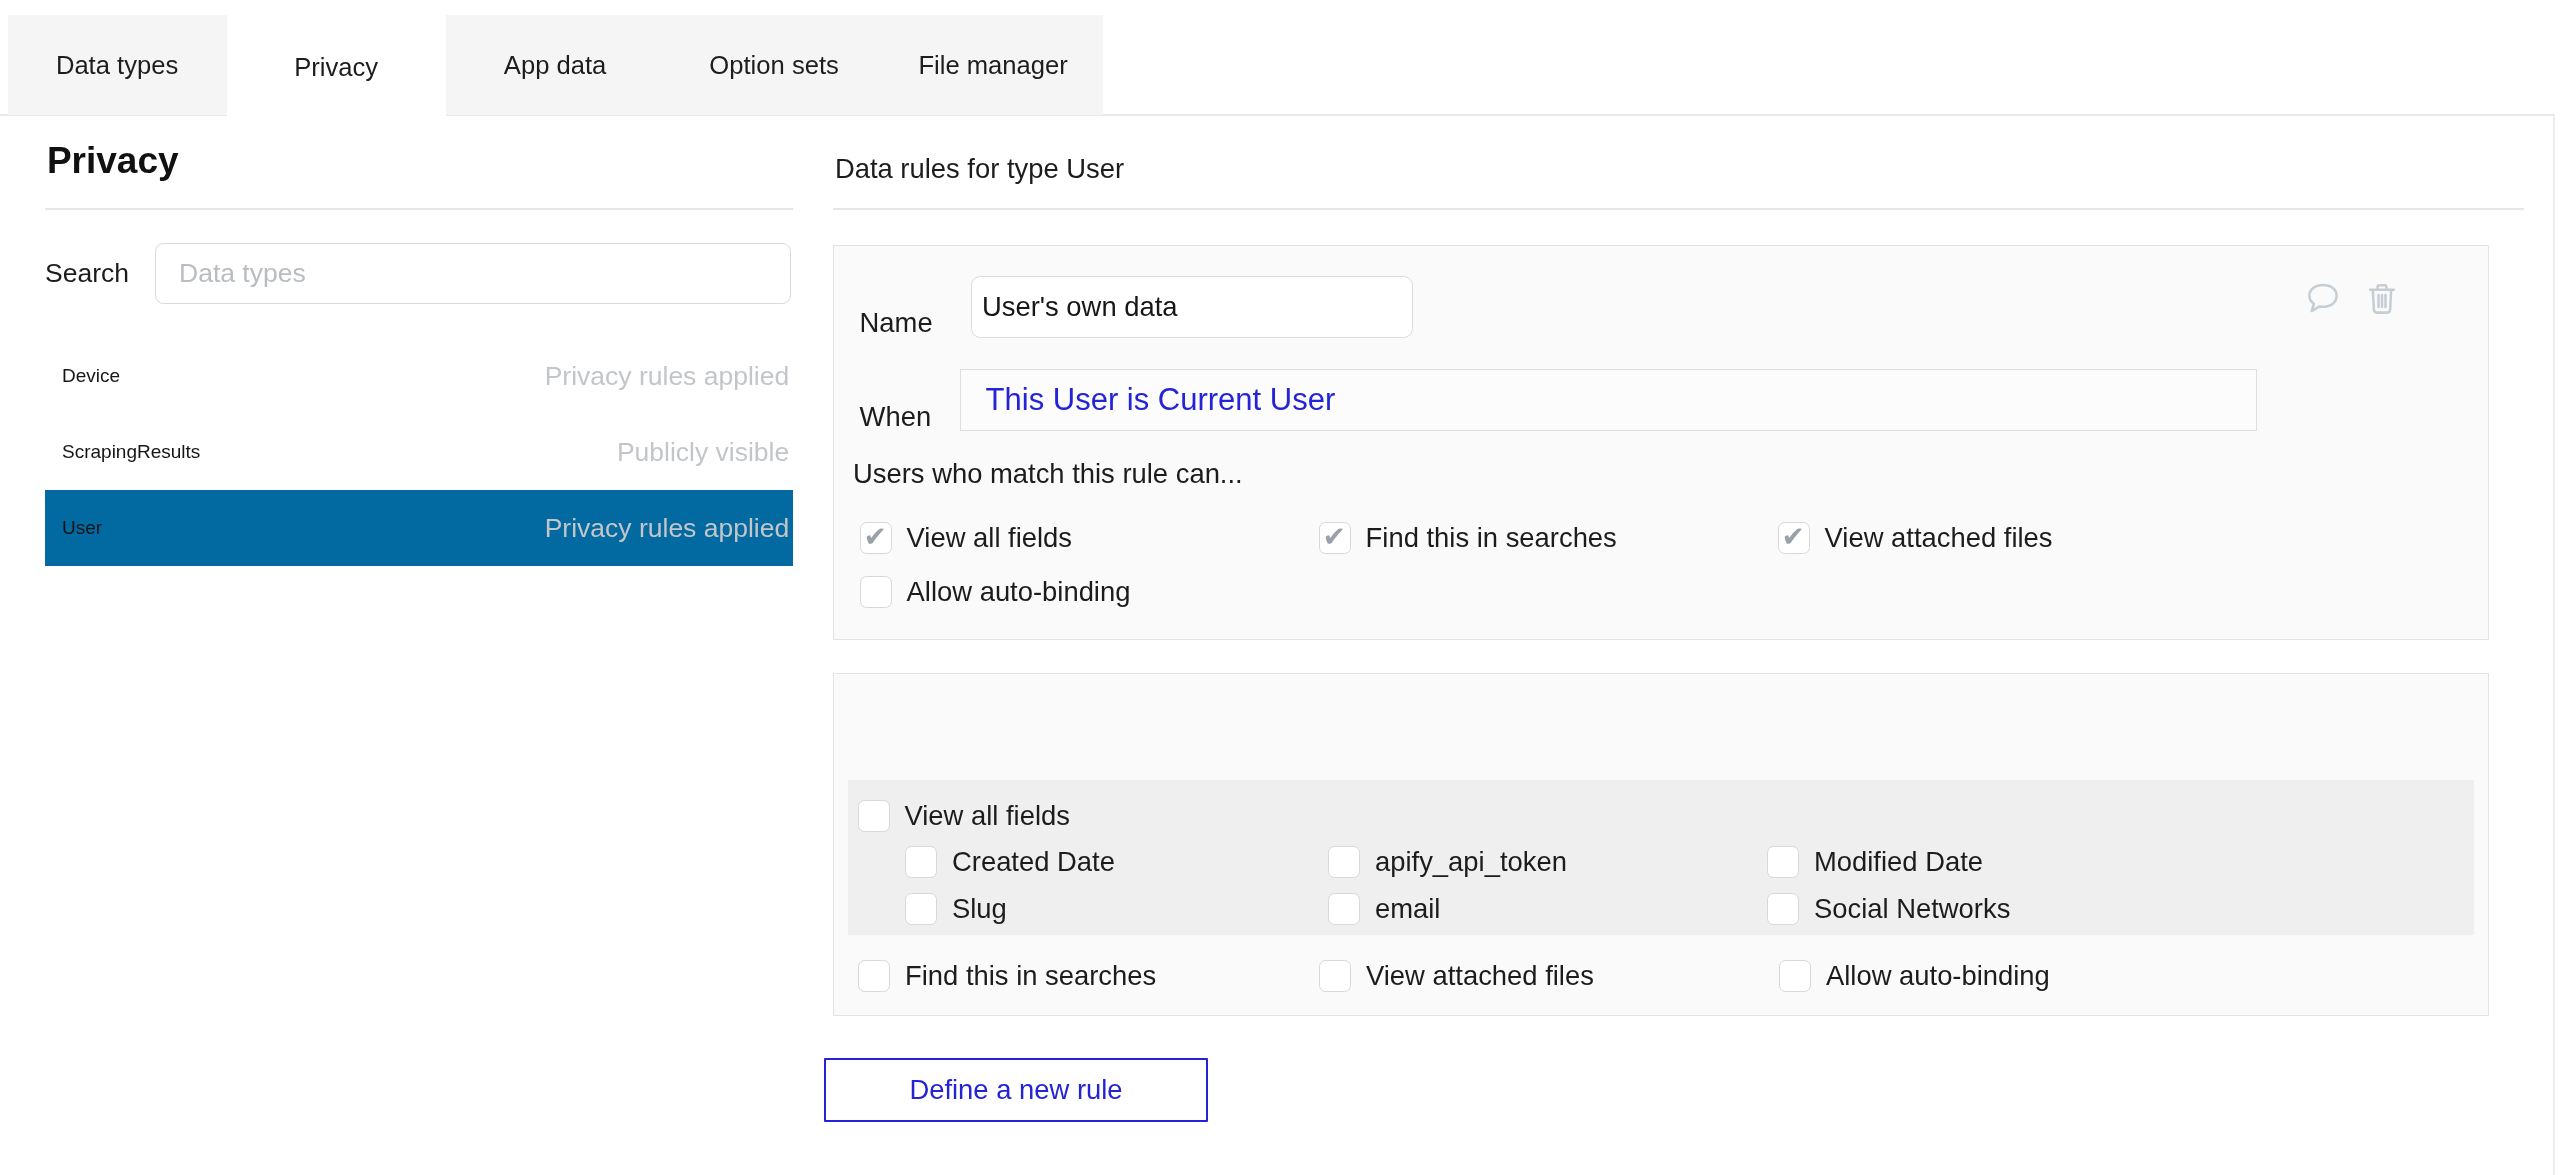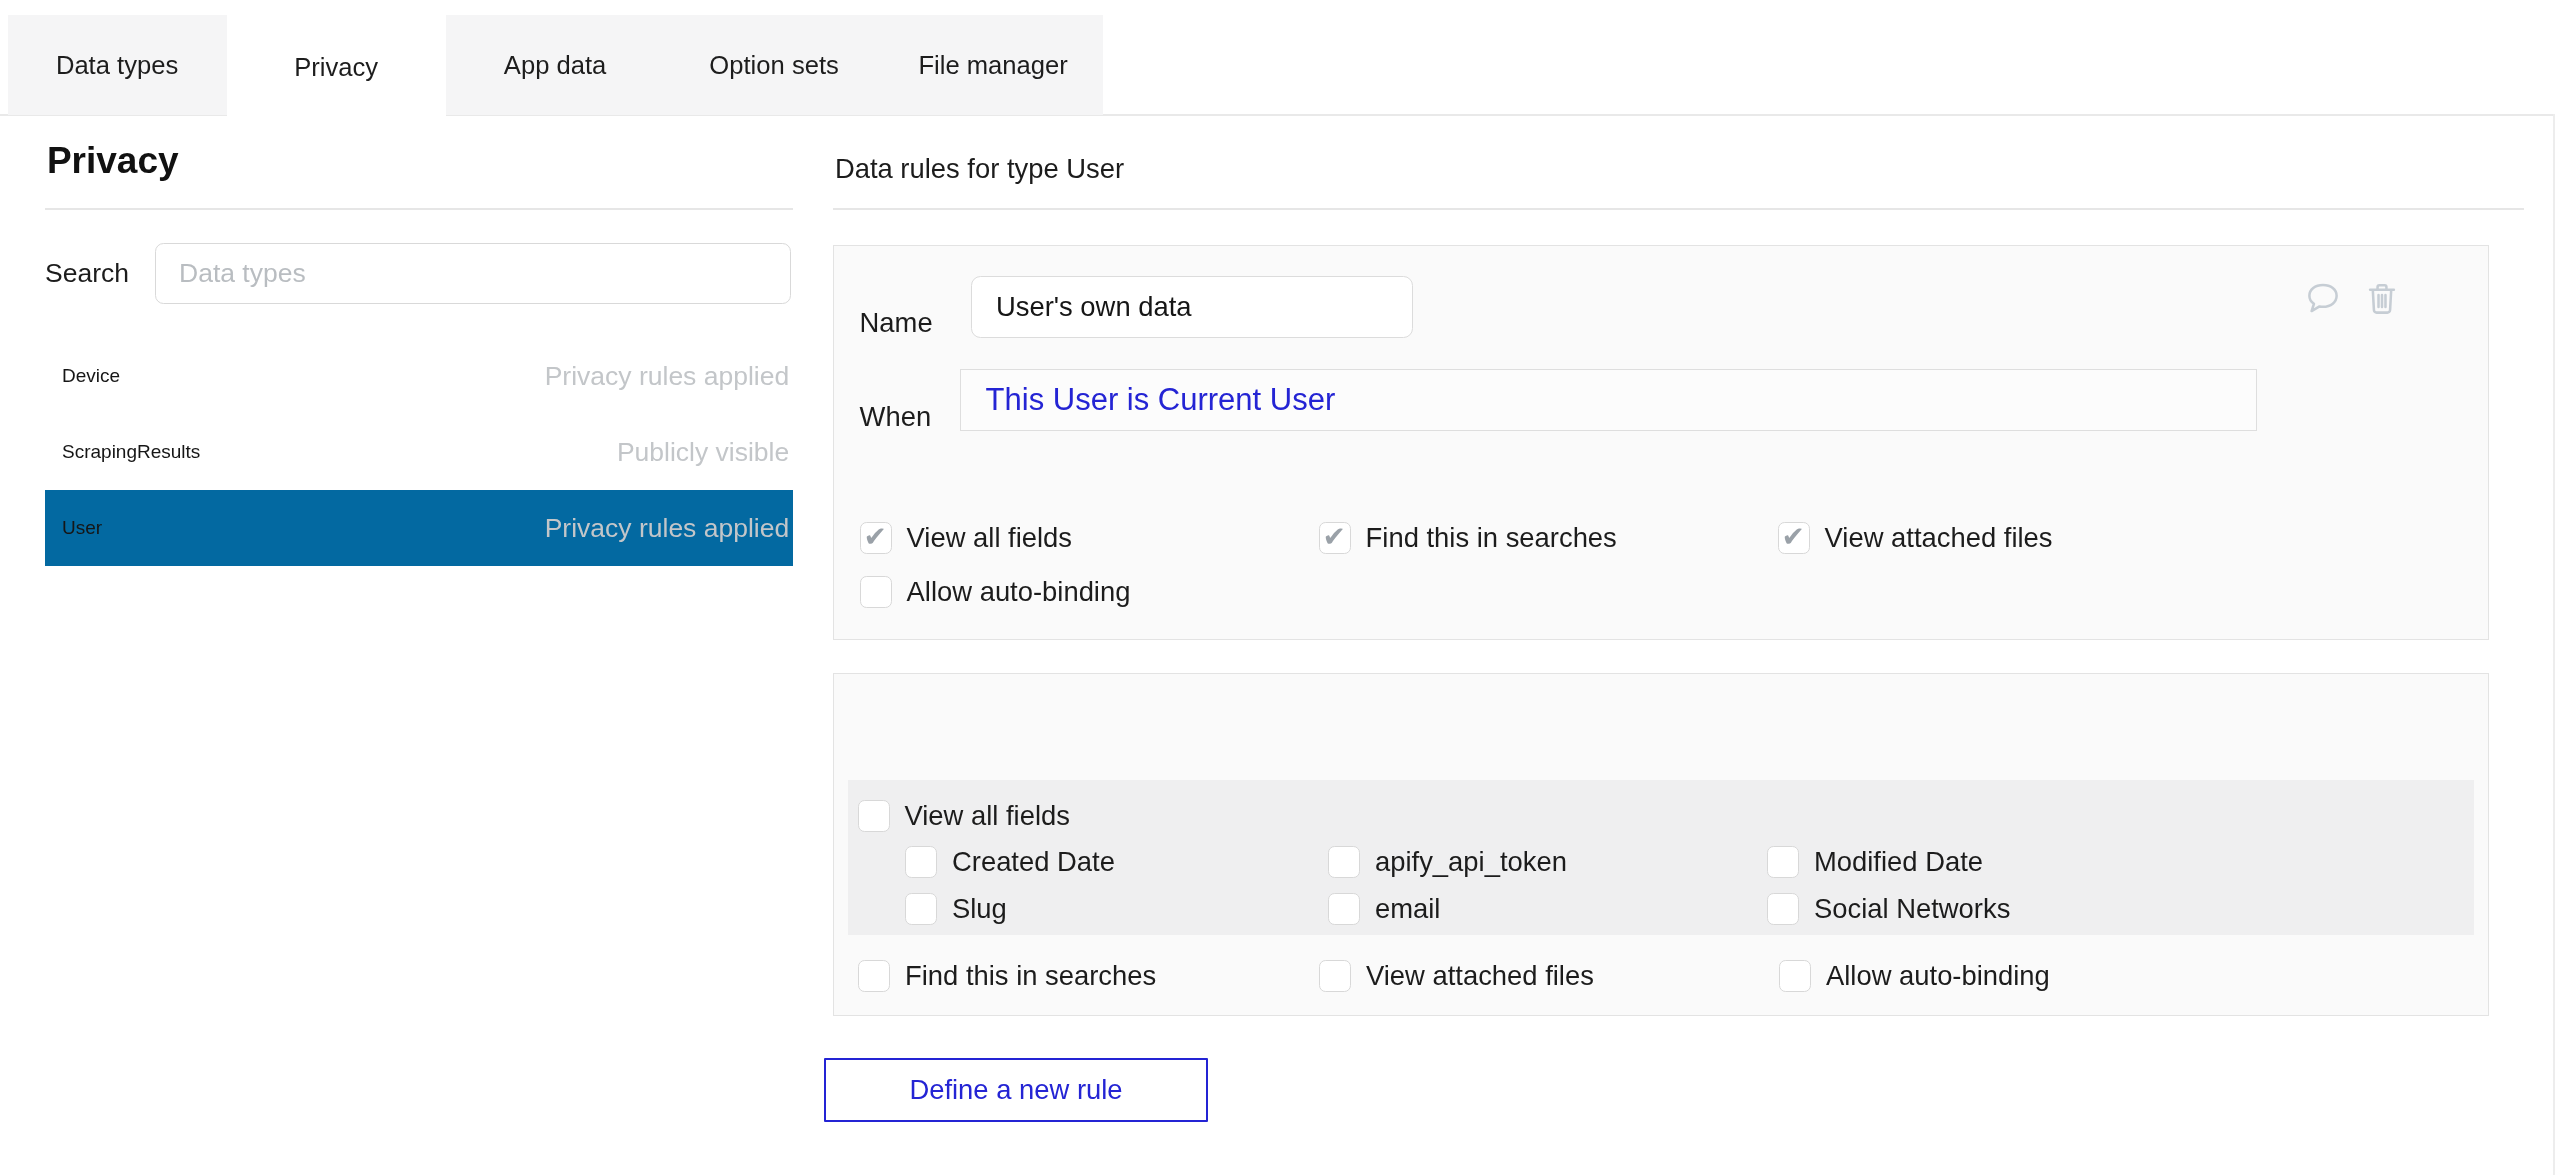--- a/index.html
+++ b/index.html
@@ -74,21 +74,21 @@
   .card.everyone-card { top: 541px; height: 343px; }
 
   
   .field-label { position: absolute; font-size: 27.4px; color: #1c1c1c; }
   .name-label { left: 25.6px; top: 157px; }
   .name-label { top: 157px; }
   .rule-card .name-label { left: 25.6px; top: 61px; }
   .rule-card .name-input {
     position: absolute; left: 137px; top: 30px; width: 442px; height: 62px;
     background: #fff; border: 1.9px solid #dcdcdc; border-radius: 9.5px;
-    font-family: inherit; font-size: 27.4px; color: #161616; padding: 0 24px; outline: none;
+    font-family: inherit; font-size: 27.4px; color: #161616; padding: 0 10px; outline: none;
   }
   .rule-card .when-label { left: 25.6px; top: 155px; }
   .rule-card .when-box {
     position: absolute; left: 126px; top: 123px; width: 1297px; height: 62px;
     background: #fcfcfc; border: 1.9px solid #dedede;
     display: flex; align-items: center; padding: 0 24.6px;
     font-size: 31px; color: #2424d4; cursor: pointer;
   }
   .rule-card .match-text { position: absolute; left: 19px; top: 212px; font-size: 27.4px; color: #1c1c1c; }
   .card-icons { position: absolute; right: 87px; top: 34px; display: flex; gap: 21px; }
@@ -189,20 +189,21 @@
           <path d="M6.2 6.4l.7 12.6c0 .9.8 1.6 1.7 1.6h6.8c.9 0 1.7-.7 1.7-1.6l.7-12.6"></path>
           <path d="M9.8 9.5v7.5M12 9.5v7.5M14.2 9.5v7.5" stroke-linecap="round"></path>
         </svg>
       </div>
 
       <div class="field-label when-label">When</div>
       <div class="when-box">
         <span>This User is Current User</span>
       </div>
 
+      <div class="match-text">Users who match this rule can...</div>
 
       <div class="perm-grid">
         <div class="cb-item">
           <span class="cb checked"></span>
           <span class="cb-label">View all fields</span>
         </div>
         <div class="cb-item">
           <span class="cb checked"></span>
           <span class="cb-label">Find this in searches</span>
         </div>

